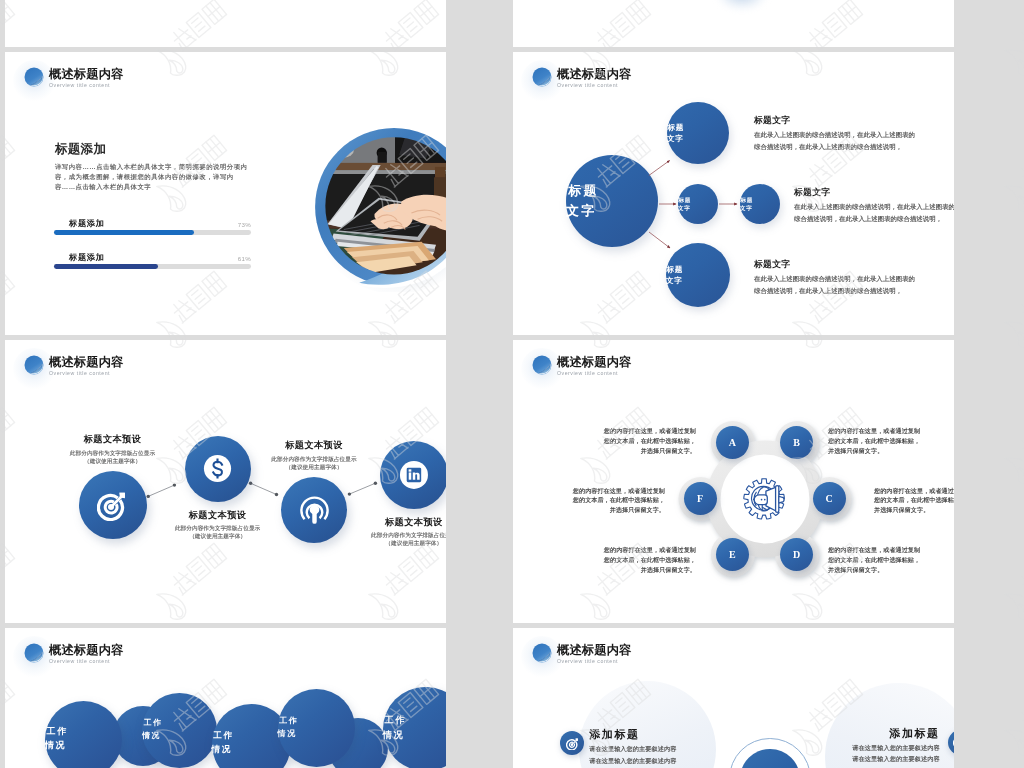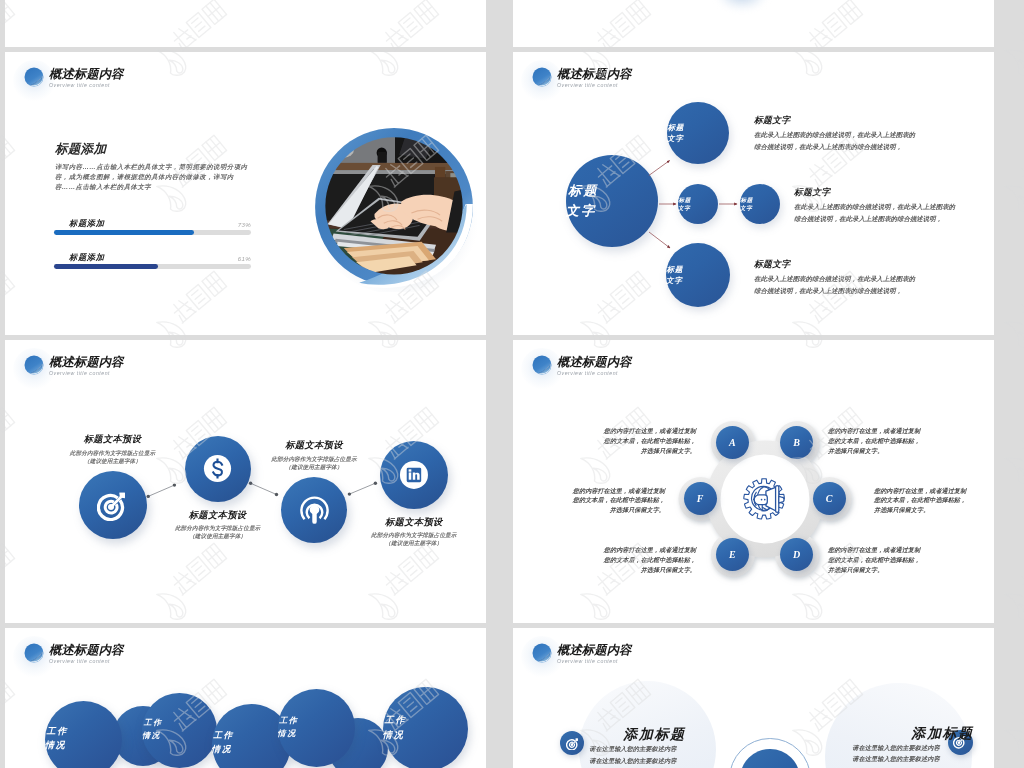--- a/index.html
+++ b/index.html
@@ -1,21 +1,21 @@
 <!DOCTYPE html>
 <html><head>
 <meta charset="utf-8">
 <title>Slide deck preview</title>
 <style>
 
 html,body{margin:0;padding:0;}
 body{width:1024px;height:768px;background:#dcdcdc;overflow:hidden;position:relative;
      font-family:"Liberation Sans","DejaVu Sans",sans-serif;-webkit-font-smoothing:antialiased;}
 .page{position:absolute;left:0;top:0;width:1024px;height:768px;}
-.slide{position:absolute;background:#fff;overflow:hidden;width:481px;height:283px;font-style:italic;}
+.slide{position:absolute;background:#fff;overflow:hidden;width:441px;height:283px;}
 
 
 .shead{position:absolute;left:16px;top:14px;}
 .shead .bub{position:absolute;left:3px;top:1px;width:20px;height:20px;}
 .shead .ttl{position:absolute;left:28px;top:0px;font-size:12.3px;font-weight:700;color:#1a1a1a;
             letter-spacing:.12px;white-space:nowrap;line-height:16px;}
 .shead .sub{position:absolute;left:28px;top:15.5px;font-size:5.2px;color:#9aa0a8;letter-spacing:.52px;
             white-space:nowrap;line-height:7px;font-weight:400;}
 .hglow{position:absolute;left:-8px;top:-6px;width:42px;height:42px;border-radius:50%;
        background:radial-gradient(circle at 50% 45%, rgba(190,210,235,.55) 0%, rgba(220,232,245,.28) 45%, rgba(255,255,255,0) 72%);}
@@ -39,21 +39,21 @@
 
 .s3-t{position:absolute;font-size:9.2px;font-weight:700;color:#1b1b1b;letter-spacing:.42px;text-align:center;line-height:10px;white-space:nowrap;}
 .s3-s{position:absolute;font-size:5.65px;line-height:8.3px;color:#6e6e6e;text-align:center;letter-spacing:.05px;font-weight:700;white-space:nowrap;}
 
 
 .s4-c{position:absolute;font-size:6.1px;line-height:9.9px;color:#4a4a4a;letter-spacing:.05px;font-weight:700;}
 .s4-node{position:absolute;border-radius:50%;display:flex;align-items:center;justify-content:center;
          color:#fff;font-size:10px;font-weight:700;font-family:"Liberation Serif",serif;}
 
 
-.s6-t{position:absolute;font-size:14px;font-weight:700;color:#1b1b1b;letter-spacing:1.6px;white-space:nowrap;line-height:11px;margin-left:34px;}
+.s6-t{position:absolute;font-size:11px;font-weight:700;color:#1b1b1b;letter-spacing:1.6px;white-space:nowrap;line-height:11px;}
 .s6-l{position:absolute;font-size:6.2px;line-height:11.3px;color:#5a5a5a;letter-spacing:.05px;font-weight:700;white-space:nowrap;}
 
 .wm{position:absolute;left:0;top:0;width:1024px;height:768px;pointer-events:none;z-index:60;opacity:.42;}
 
 </style>
 </head>
 <body>
 
 <div class="page">
 <div class="slide" style="left:5px;top:-236px;"></div>

